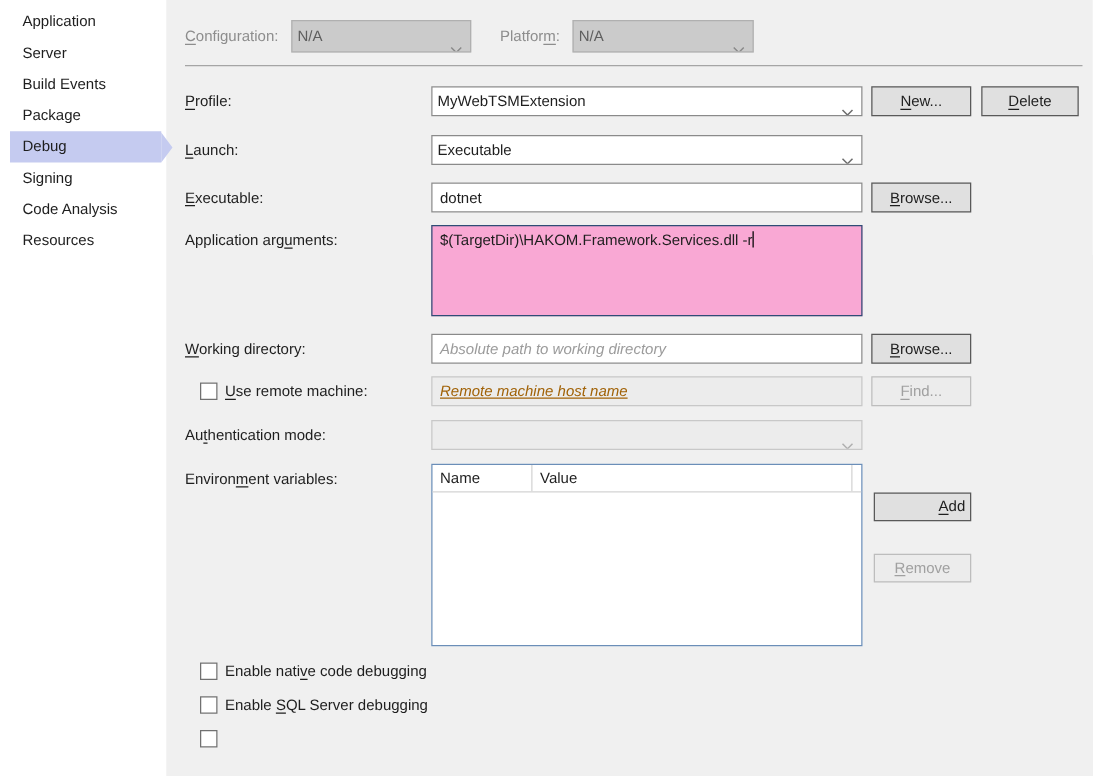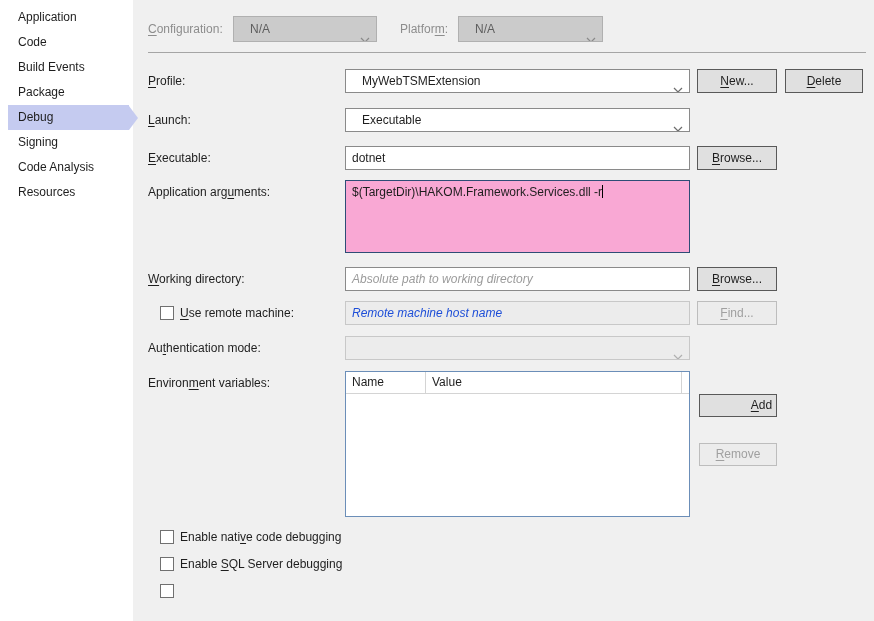--- a/index.html
+++ b/index.html
@@ -39,42 +39,42 @@
   
   #content { position:absolute; left:133px; top:0; width:741px; height:100%; }
   .lbl { position:absolute; left:15px; height:24px; line-height:24px; white-space:nowrap; }
   .lbl.disabled { color: var(--disabled-text, #8d8d8d); }
   u { text-underline-offset: 2px; }
 
   .combo, .textbox, .btn { box-sizing:border-box; position:absolute; height:24px; }
 
   .combo {
     background:#fff; border:1px solid var(--control-border, #8a8a8a);
-    line-height:22px; padding:0 22px 0 16px; white-space:nowrap; overflow:hidden;
+    line-height:22px; padding:0 22px 0 4px; white-space:nowrap; overflow:hidden;
   }
   .combo .chev { position:absolute; right:6px; top:8px; }
   .combo.dis-gray {
     background: var(--disabled-combo-bg, #cbcbcb);
     border-color:#b0b0b0; color:#5e5e5e;
   }
   .combo.dis-light {
     background: var(--disabled-control-bg, #ececec);
     border-color: var(--disabled-control-border, #c8c8c8);
   }
 
   .textbox {
     background:#fff; border:1px solid var(--control-border, #8a8a8a);
     line-height:22px; padding:0 6px; white-space:nowrap; overflow:hidden;
   }
   .textbox.disabled {
     background: var(--disabled-control-bg, #ececec);
     border-color: var(--disabled-control-border, #c8c8c8);
   }
   .ph { font-style:italic; color: var(--placeholder, #9b9b9b); }
-  .textbox.disabled .ph { color:#1d4ed8; }
+  .textbox.disabled .ph { color:#a16207;text-decoration:underline; }
 
   .textarea {
     position:absolute; box-sizing:border-box; background:#f9a8d4;
     border:1px solid var(--focus-border, #2e4d76);
     padding:3px 6px; line-height:16px; word-break:break-all;
   }
   .caret { display:inline-block; width:1px; height:13px; background:#000; vertical-align:-2px; }
 
   .btn {
     background: var(--button-bg, #e0e0e0);
@@ -102,21 +102,21 @@
   .gh-name { width:80px; border-right:1px solid #d4d4d4; }
   .gh-value { width:256px; border-right:1px solid #d4d4d4; }
 </style>
 </head>
 <body>
 
 <div id="app">
 
   <div id="sidebar">
     <div class="side-item">Application</div>
-    <div class="side-item">Code</div>
+    <div class="side-item">Server</div>
     <div class="side-item">Build Events</div>
     <div class="side-item">Package</div>
     <div class="side-item selected">Debug</div>
     <div class="side-item">Signing</div>
     <div class="side-item">Code Analysis</div>
     <div class="side-item">Resources</div>
   </div>
 
   <div id="content">
 

